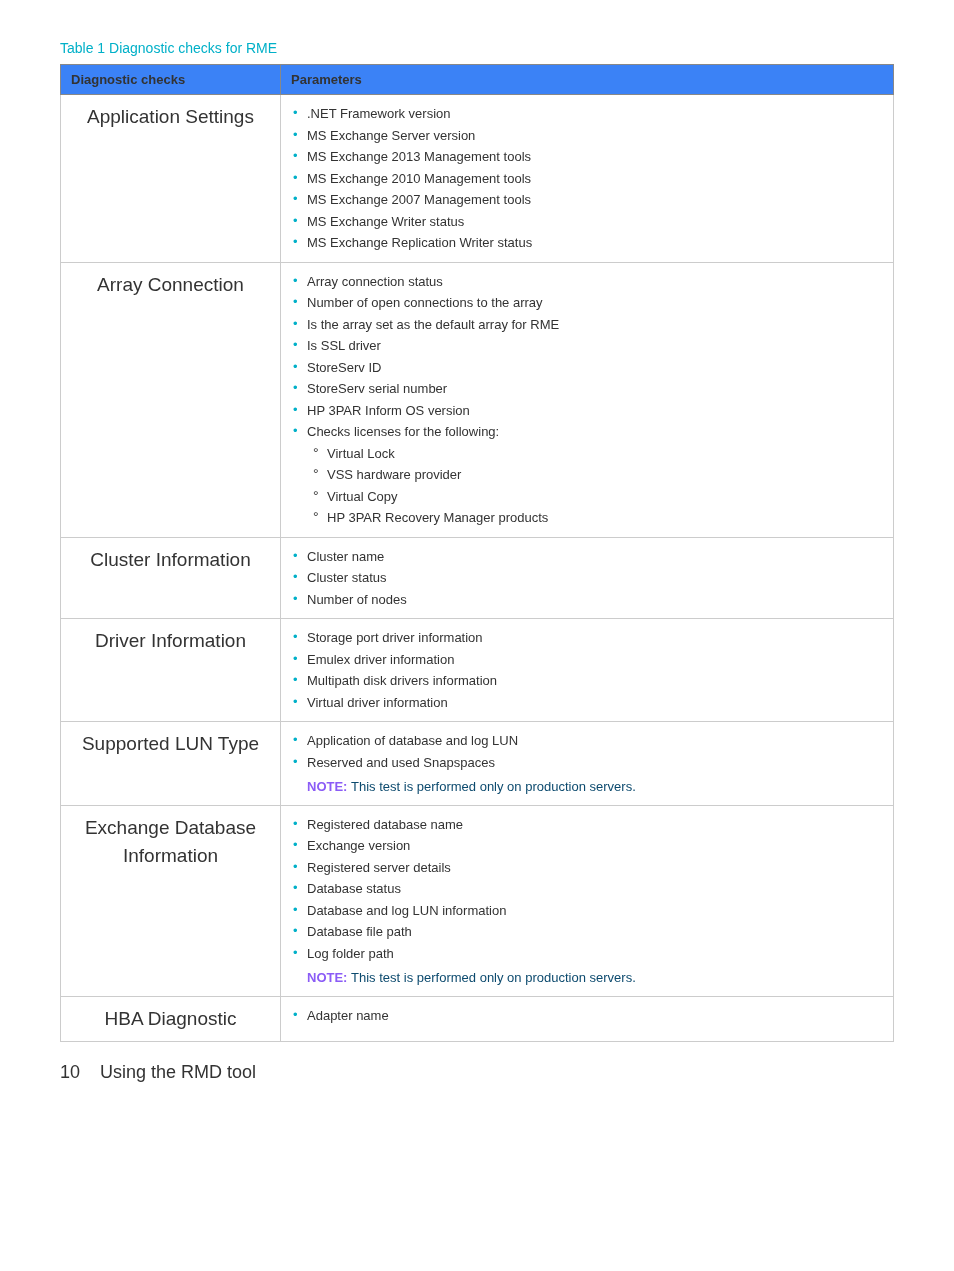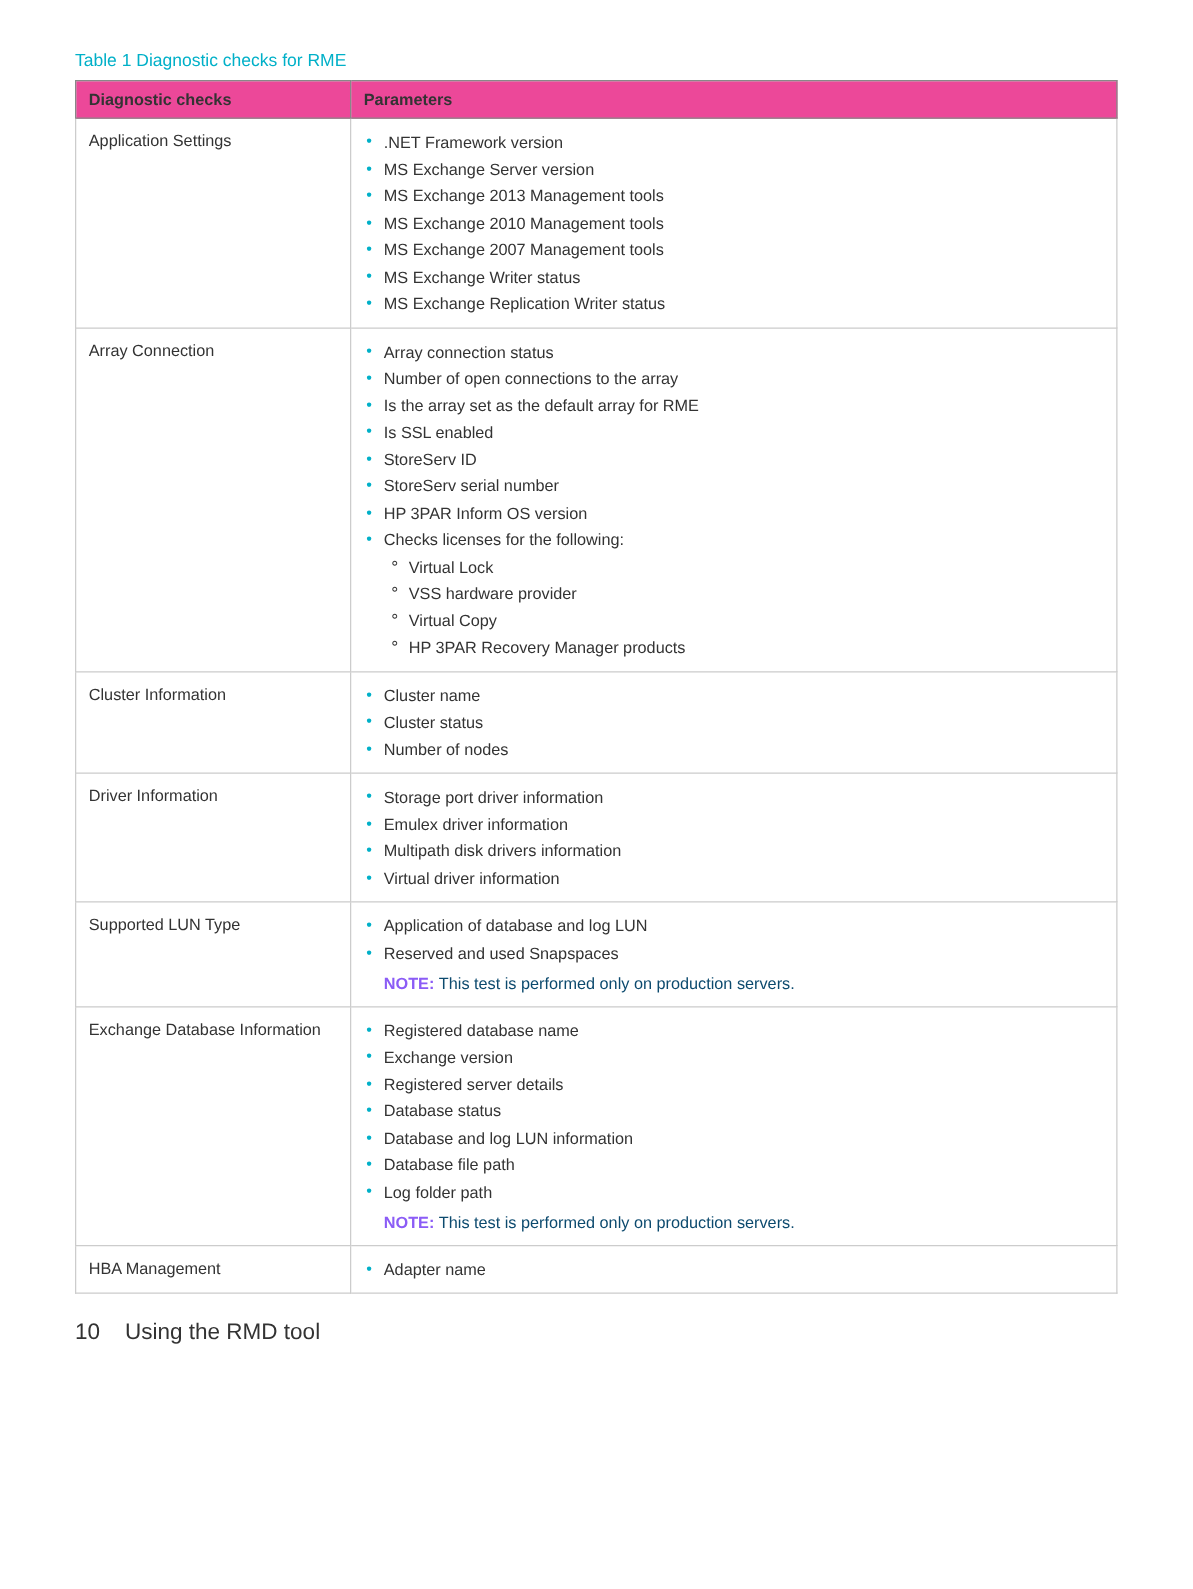--- a/index.html
+++ b/index.html
@@ -17,37 +17,38 @@
       font-size: 14px;
       font-weight: normal;
       margin-bottom: 8px;
     }
     table {
       width: 100%;
       border-collapse: collapse;
       border: 1px solid #888;
     }
     th {
-      background: #ec4899;
+      background: #3b82f6;
       text-align: left;
       padding: 7px 10px;
       font-weight: bold;
       font-size: 13px;
       border: 1px solid #888;
     }
     td {
       vertical-align: top;
       padding: 8px 10px;
       border: 1px solid #ccc;
       font-size: 13px;
       line-height: 1.5;
     }
     td:first-child {
       width: 220px;
-      font-size: 13px;
+      font-size: 19px;
+      text-align: center;
     }
     ul {
       list-style: none;
       padding: 0;
       margin: 0;
     }
     ul li {
       padding: 1px 0;
       padding-left: 16px;
       position: relative;
@@ -107,21 +108,21 @@
           </ul>
         </td>
       </tr>
       <tr>
         <td>Array Connection</td>
         <td>
           <ul>
             <li>Array connection status</li>
             <li>Number of open connections to the array</li>
             <li>Is the array set as the default array for RME</li>
-            <li>Is SSL enabled</li>
+            <li>Is SSL driver</li>
             <li>StoreServ ID</li>
             <li>StoreServ serial number</li>
             <li>HP 3PAR Inform OS version</li>
             <li>Checks licenses for the following:</li>
           </ul>
           <ul class="sub-list">
             <li>Virtual Lock</li>
             <li>VSS hardware provider</li>
             <li>Virtual Copy</li>
             <li>HP 3PAR Recovery Manager products</li>
@@ -168,21 +169,21 @@
             <li>Registered server details</li>
             <li>Database status</li>
             <li>Database and log LUN information</li>
             <li>Database file path</li>
             <li>Log folder path</li>
           </ul>
           <p style="margin-top: 4px; padding-left: 16px;"><span class="note-label">NOTE:  </span><span class="note-text">This test is performed only on production servers.</span></p>
         </td>
       </tr>
       <tr>
-        <td>HBA Management</td>
+        <td>HBA Diagnostic</td>
         <td>
           <ul>
             <li>Adapter name</li>
           </ul>
         </td>
       </tr>
     </tbody>
 </table>
 
 <div class="footer">

